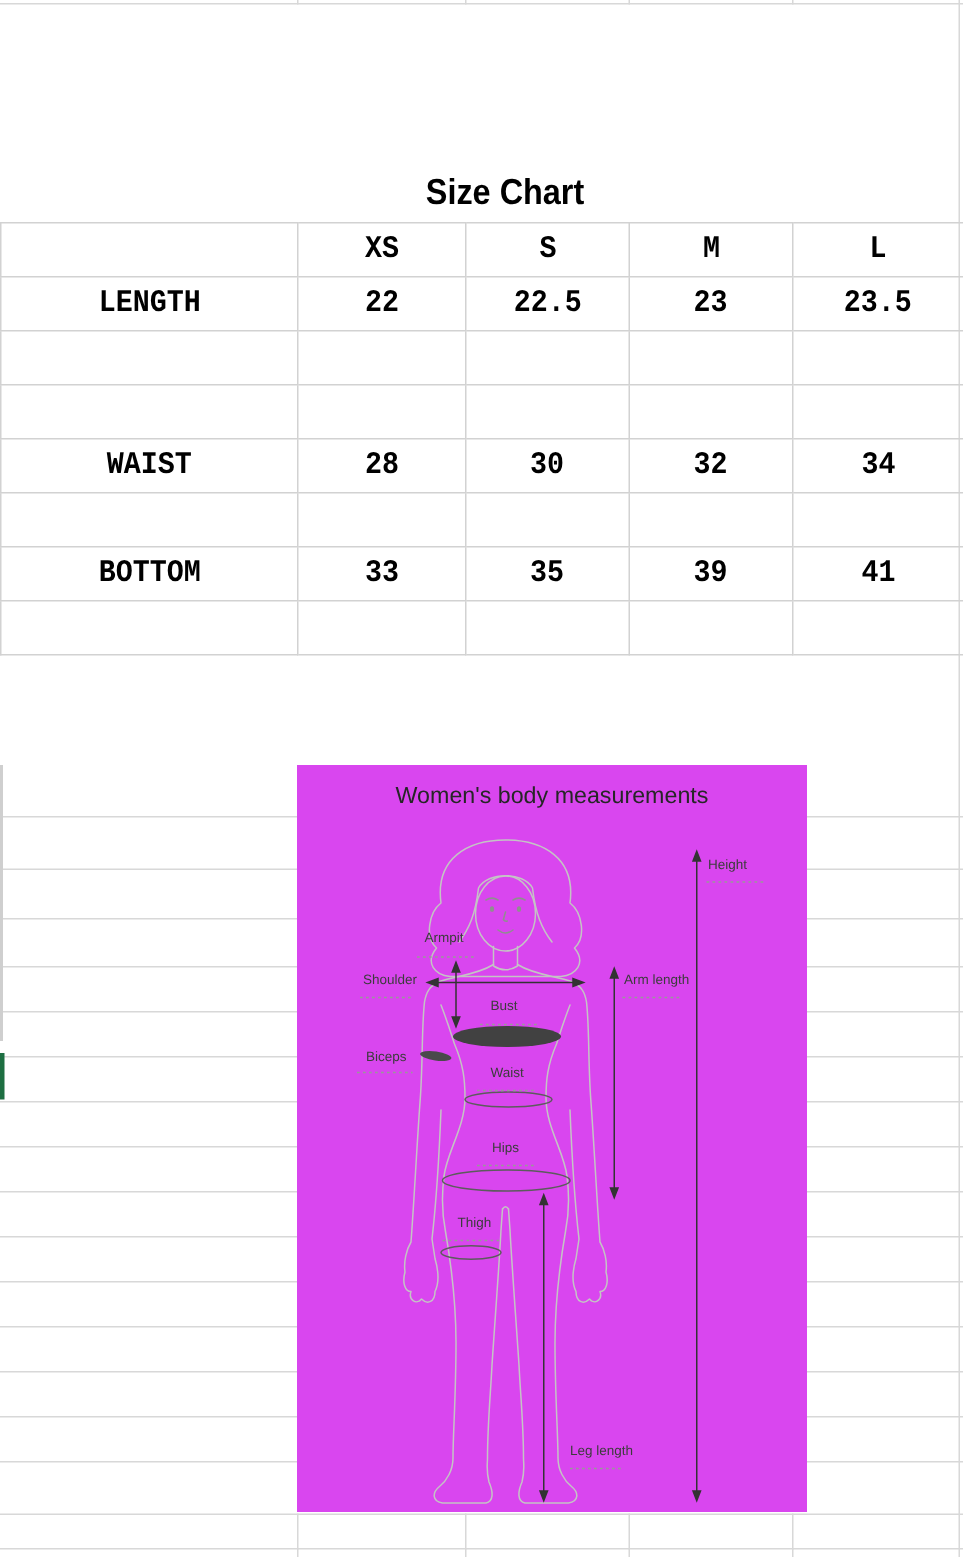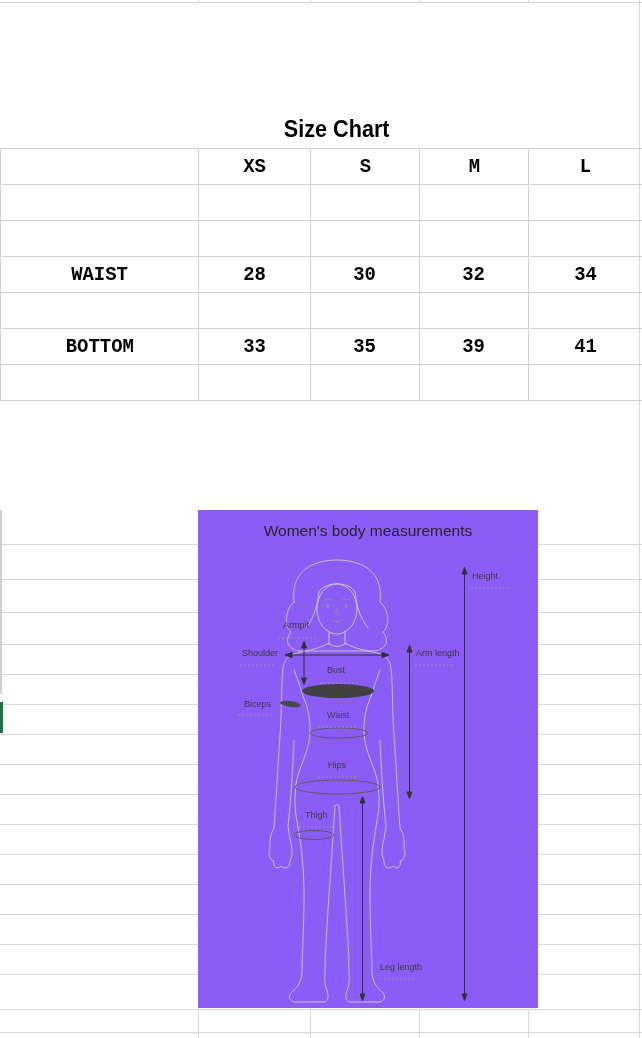--- a/index.html
+++ b/index.html
@@ -14,21 +14,21 @@
   
   table.size{position:absolute;left:0;top:148px;width:642px;border-collapse:collapse;table-layout:fixed;}
   table.size td,table.size th{border:1px solid #d2d2d2;height:35px;padding:0;margin:0;
     text-align:center;vertical-align:middle;font-weight:700;font-size:21px;color:#000;
     font-family:Liberation Mono, monospace;overflow:hidden;white-space:nowrap;}
   table.size col.c0{width:198px;} table.size col.c1{width:112px;}
   table.size col.c2{width:109px;} table.size col.c3{width:109px;} table.size col.c4{width:114px;}
   
   table.size tbody tr:nth-child(9) td:nth-child(3) .cnd{transform:translateX(-26px) scaleX(0.9);}
   
-  .figure{position:absolute;left:198px;top:510px;width:340px;height:498px;background:#8b5cf6;z-index:5;}
+  .figure{position:absolute;left:198px;top:510px;width:340px;height:498px;background:#d946ef;z-index:5;}
   .fig-title{position:absolute;left:0;top:12px;width:340px;text-align:center;
     font-size:15.5px;color:#262626;font-weight:400;}
   .figure svg{position:absolute;left:0;top:0;}
   
   .edge-line{position:absolute;left:0;top:510px;width:1.5px;height:184px;background:#cfcfcf;}
   .green-bar{position:absolute;left:0;top:702px;width:2.5px;height:31px;background:#1e6f42;}
 </style>
 </head>
 <body>
 
@@ -97,20 +97,27 @@
         <tr>
           <th></th>
           <th><span class="cnd">XS</span></th>
           <th><span class="cnd">S</span></th>
           <th><span class="cnd">M</span></th>
           <th><span class="cnd">L</span></th>
         </tr>
       </thead>
     <tbody>
         <tr>
+          <td><span class="cnd">LENGTH</span></td>
+          <td><span class="cnd">22</span></td>
+          <td><span class="cnd">22.5</span></td>
+          <td><span class="cnd">23</span></td>
+          <td><span class="cnd">23.5</span></td>
+        </tr>
+        <tr>
           <td><span class="cnd"></span></td>
           <td><span class="cnd"></span></td>
           <td><span class="cnd"></span></td>
           <td><span class="cnd"></span></td>
           <td><span class="cnd"></span></td>
         </tr>
         <tr>
           <td><span class="cnd"></span></td>
           <td><span class="cnd"></span></td>
           <td><span class="cnd"></span></td>

